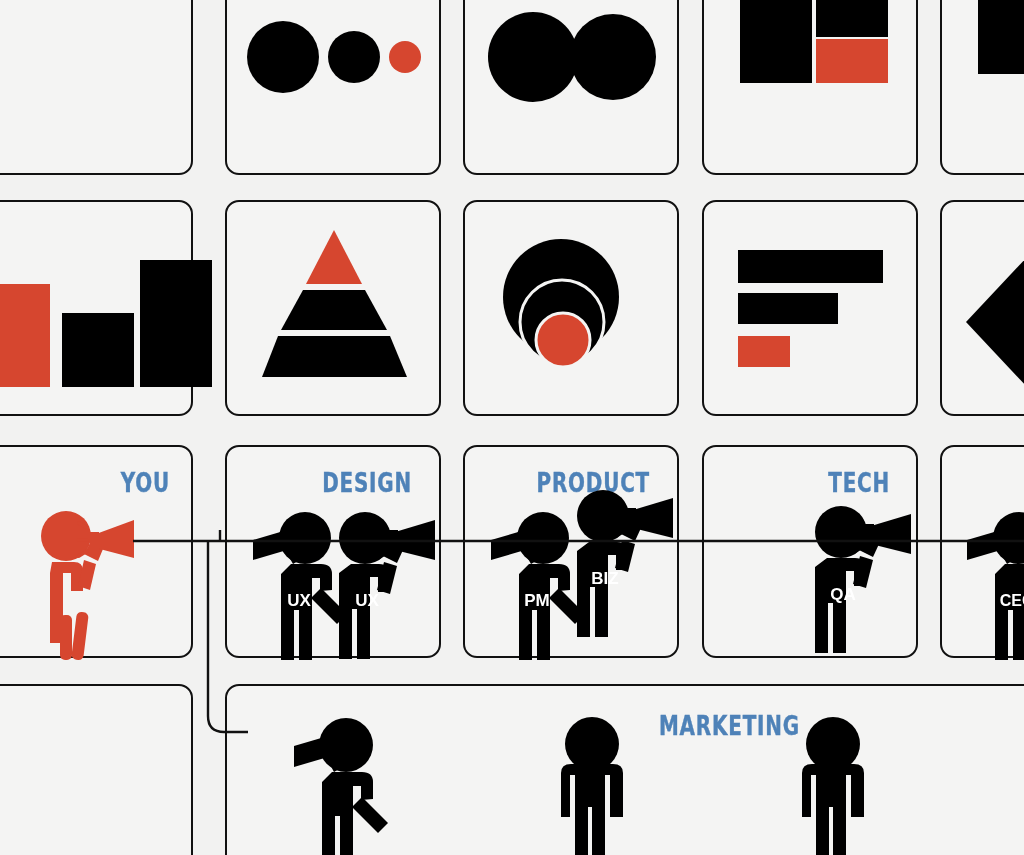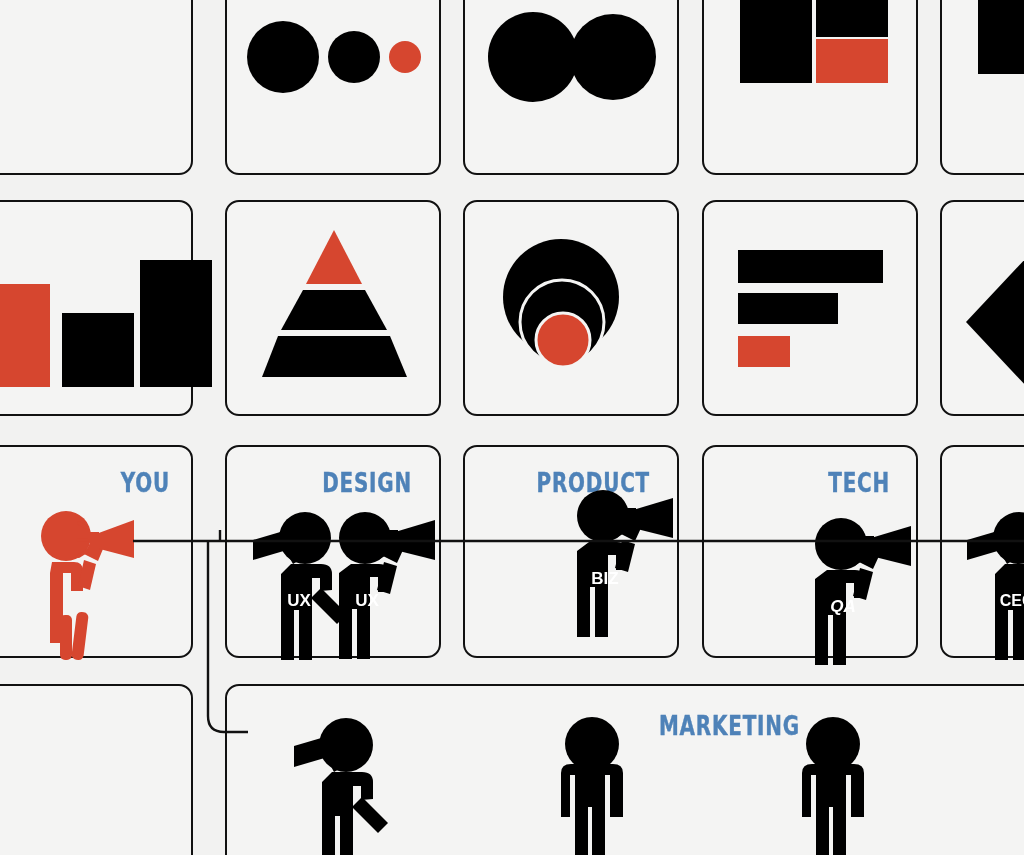--- a/index.html
+++ b/index.html
@@ -192,71 +192,85 @@
       </g>
       <g stroke="#000" stroke-width="3.6" stroke-linecap="round">
         <line x1="53" y1="17" x2="45" y2="12"></line>
         <line x1="53" y1="30" x2="44" y2="30"></line>
         <line x1="53" y1="43" x2="45" y2="48"></line>
       </g>
       <text x="34" y="96" fill="#fff" font-size="17" font-weight="bold" font-family="Liberation Sans, sans-serif" text-anchor="middle">UX</text>
     </svg>
   </div>
 
-
-  <div class="ico" style="left:571px;top:488px;">
-    <svg width="120" height="150" viewBox="0 0 120 150">
-      <g fill="#000">
-        <circle cx="32" cy="28" r="26"></circle>
-        <path d="M18 54 h28 q11 0 11 10 v18 h-12 v-15 h-8 v82 h-13 v-50 h-5 v50 h-13 v-86 z"></path>
-        <path d="M44 80 l7 -28 l13 4 l-7 28 z"></path>
-        <path d="M50 46 l6 -12 l14 6 l-6 13 z"></path>
-        <polygon points="62,22 102,10 102,50 62,40"></polygon>
-        <rect x="56" y="20" width="9" height="22"></rect>
-      </g>
-      <g stroke="#000" stroke-width="3.6" stroke-linecap="round">
-        <line x1="53" y1="17" x2="45" y2="12"></line>
-        <line x1="53" y1="30" x2="44" y2="30"></line>
-        <line x1="53" y1="43" x2="45" y2="48"></line>
-      </g>
-      <text x="34" y="96" fill="#fff" font-size="17" font-weight="bold" font-family="Liberation Sans, sans-serif" text-anchor="middle">BIZ</text>
-    </svg>
-  </div>
-
-
-  <div class="ico" style="left:809px;top:516px;font-style:italic;">
-    <svg width="120" height="150" viewBox="0 0 120 150">
-      <g fill="#000">
-        <circle cx="32" cy="28" r="26"></circle>
-        <path d="M18 54 h28 q11 0 11 10 v18 h-12 v-15 h-8 v82 h-13 v-50 h-5 v50 h-13 v-86 z"></path>
-        <path d="M44 80 l7 -28 l13 4 l-7 28 z"></path>
-        <path d="M50 46 l6 -12 l14 6 l-6 13 z"></path>
-        <polygon points="62,22 102,10 102,50 62,40"></polygon>
-        <rect x="56" y="20" width="9" height="22"></rect>
-      </g>
-      <g stroke="#000" stroke-width="3.6" stroke-linecap="round">
-        <line x1="53" y1="17" x2="45" y2="12"></line>
-        <line x1="53" y1="30" x2="44" y2="30"></line>
-        <line x1="53" y1="43" x2="45" y2="48"></line>
-      </g>
-      <text x="34" y="96" fill="#fff" font-size="17" font-weight="bold" font-family="Liberation Sans, sans-serif" text-anchor="middle">QA</text>
-    </svg>
-  </div>
-
-  <div class="ico" style="left:961px;top:510px;">
+  <div class="ico" style="left:485px;top:510px;">
     <svg width="120" height="150" viewBox="0 0 120 150">
       <g fill="#000">
         <circle cx="58" cy="28" r="26"></circle>
         <path d="M44 54 h30 q11 0 11 10 v16 l-12 1 v-13 h-8 v82 h-13 v-50 h-5 v50 h-13 v-86 z"></path>
         <path d="M74 78 l26 26 l-10 10 l-26 -26 z"></path>
         <path d="M46 54 l-8 -14 l11 -7 l9 14 z"></path>
         <path d="M38 44 l-6 -12 l12 -5 l5 12 z"></path>
         <polygon points="40,20 6,30 6,50 40,40"></polygon>
         <rect x="38" y="18" width="8" height="24"></rect>
       </g>
+      <text x="52" y="96" fill="#fff" font-size="17" font-weight="bold" font-family="Liberation Sans, sans-serif" text-anchor="middle">PM</text>
+    </svg>
+  </div>
+
+  <div class="ico" style="left:571px;top:488px;">
+    <svg width="120" height="150" viewBox="0 0 120 150">
+      <g fill="#000">
+        <circle cx="32" cy="28" r="26"></circle>
+        <path d="M18 54 h28 q11 0 11 10 v18 h-12 v-15 h-8 v82 h-13 v-50 h-5 v50 h-13 v-86 z"></path>
+        <path d="M44 80 l7 -28 l13 4 l-7 28 z"></path>
+        <path d="M50 46 l6 -12 l14 6 l-6 13 z"></path>
+        <polygon points="62,22 102,10 102,50 62,40"></polygon>
+        <rect x="56" y="20" width="9" height="22"></rect>
+      </g>
+      <g stroke="#000" stroke-width="3.6" stroke-linecap="round">
+        <line x1="53" y1="17" x2="45" y2="12"></line>
+        <line x1="53" y1="30" x2="44" y2="30"></line>
+        <line x1="53" y1="43" x2="45" y2="48"></line>
+      </g>
+      <text x="34" y="96" fill="#fff" font-size="17" font-weight="bold" font-family="Liberation Sans, sans-serif" text-anchor="middle">BIZ</text>
+    </svg>
+  </div>
+
+
+  <div class="ico" style="left:809px;top:504px;">
+    <svg width="120" height="150" viewBox="0 0 120 150">
+      <g fill="#000">
+        <circle cx="32" cy="28" r="26"></circle>
+        <path d="M18 54 h28 q11 0 11 10 v18 h-12 v-15 h-8 v82 h-13 v-50 h-5 v50 h-13 v-86 z"></path>
+        <path d="M44 80 l7 -28 l13 4 l-7 28 z"></path>
+        <path d="M50 46 l6 -12 l14 6 l-6 13 z"></path>
+        <polygon points="62,22 102,10 102,50 62,40"></polygon>
+        <rect x="56" y="20" width="9" height="22"></rect>
+      </g>
+      <g stroke="#000" stroke-width="3.6" stroke-linecap="round">
+        <line x1="53" y1="17" x2="45" y2="12"></line>
+        <line x1="53" y1="30" x2="44" y2="30"></line>
+        <line x1="53" y1="43" x2="45" y2="48"></line>
+      </g>
+      <text x="34" y="96" fill="#fff" font-size="17" font-weight="bold" font-family="Liberation Sans, sans-serif" text-anchor="middle">QA</text>
+    </svg>
+  </div>
+
+  <div class="ico" style="left:961px;top:510px;">
+    <svg width="120" height="150" viewBox="0 0 120 150">
+      <g fill="#000">
+        <circle cx="58" cy="28" r="26"></circle>
+        <path d="M44 54 h30 q11 0 11 10 v16 l-12 1 v-13 h-8 v82 h-13 v-50 h-5 v50 h-13 v-86 z"></path>
+        <path d="M74 78 l26 26 l-10 10 l-26 -26 z"></path>
+        <path d="M46 54 l-8 -14 l11 -7 l9 14 z"></path>
+        <path d="M38 44 l-6 -12 l12 -5 l5 12 z"></path>
+        <polygon points="40,20 6,30 6,50 40,40"></polygon>
+        <rect x="38" y="18" width="8" height="24"></rect>
+      </g>
       <text x="56" y="96" fill="#fff" font-size="16" font-weight="bold" font-family="Liberation Sans, sans-serif" text-anchor="middle">CEO</text>
     </svg>
   </div>
 
   <div class="ico" style="left:288px;top:715px;">
     <svg width="130" height="145" viewBox="0 0 130 145">
       <g fill="#000">
         <circle cx="58" cy="30" r="27"></circle>
         <path d="M44 57 h30 q11 0 11 10 v17 l-12 1 v-14 h-8 v74 h-13 v-44 h-5 v44 h-13 v-78 z"></path>
         <path d="M74 82 l26 26 l-10 10 l-26 -26 z"></path>

